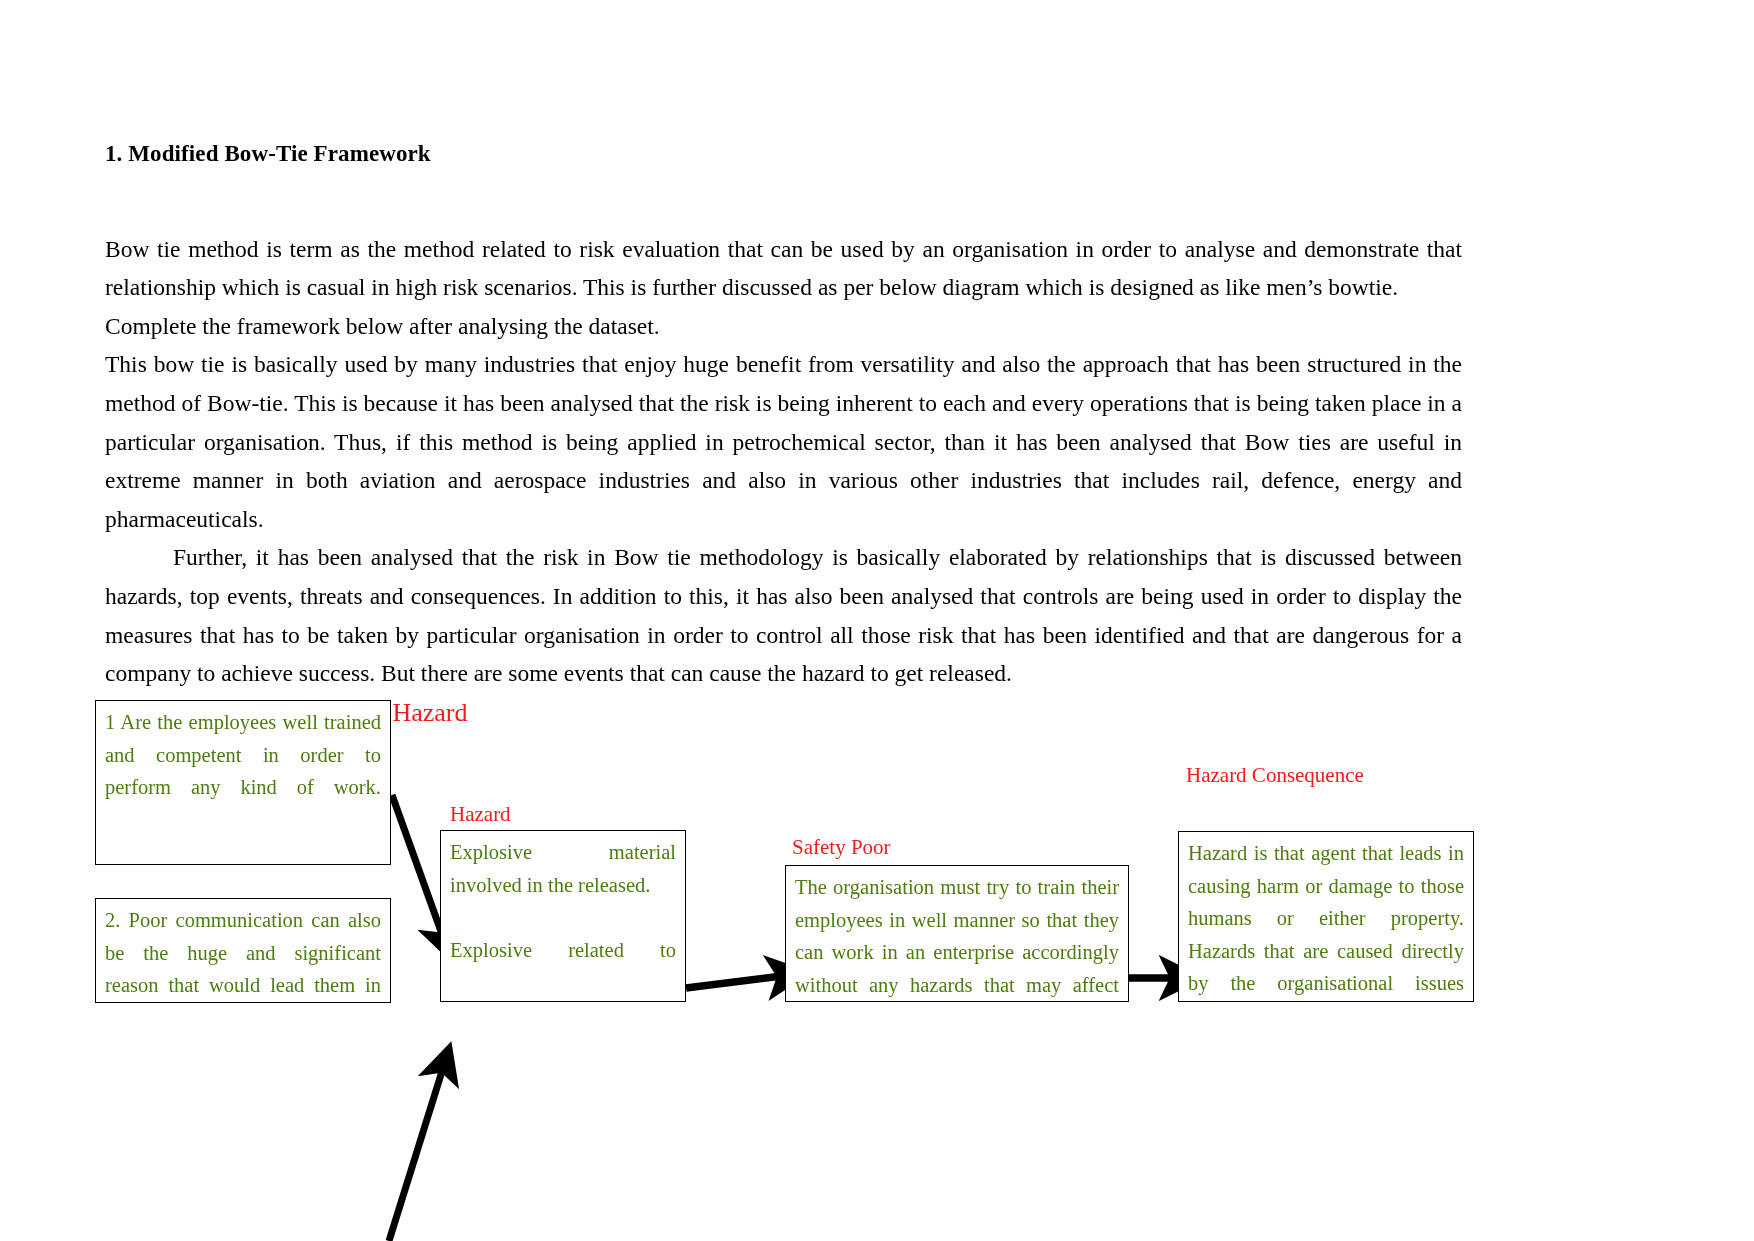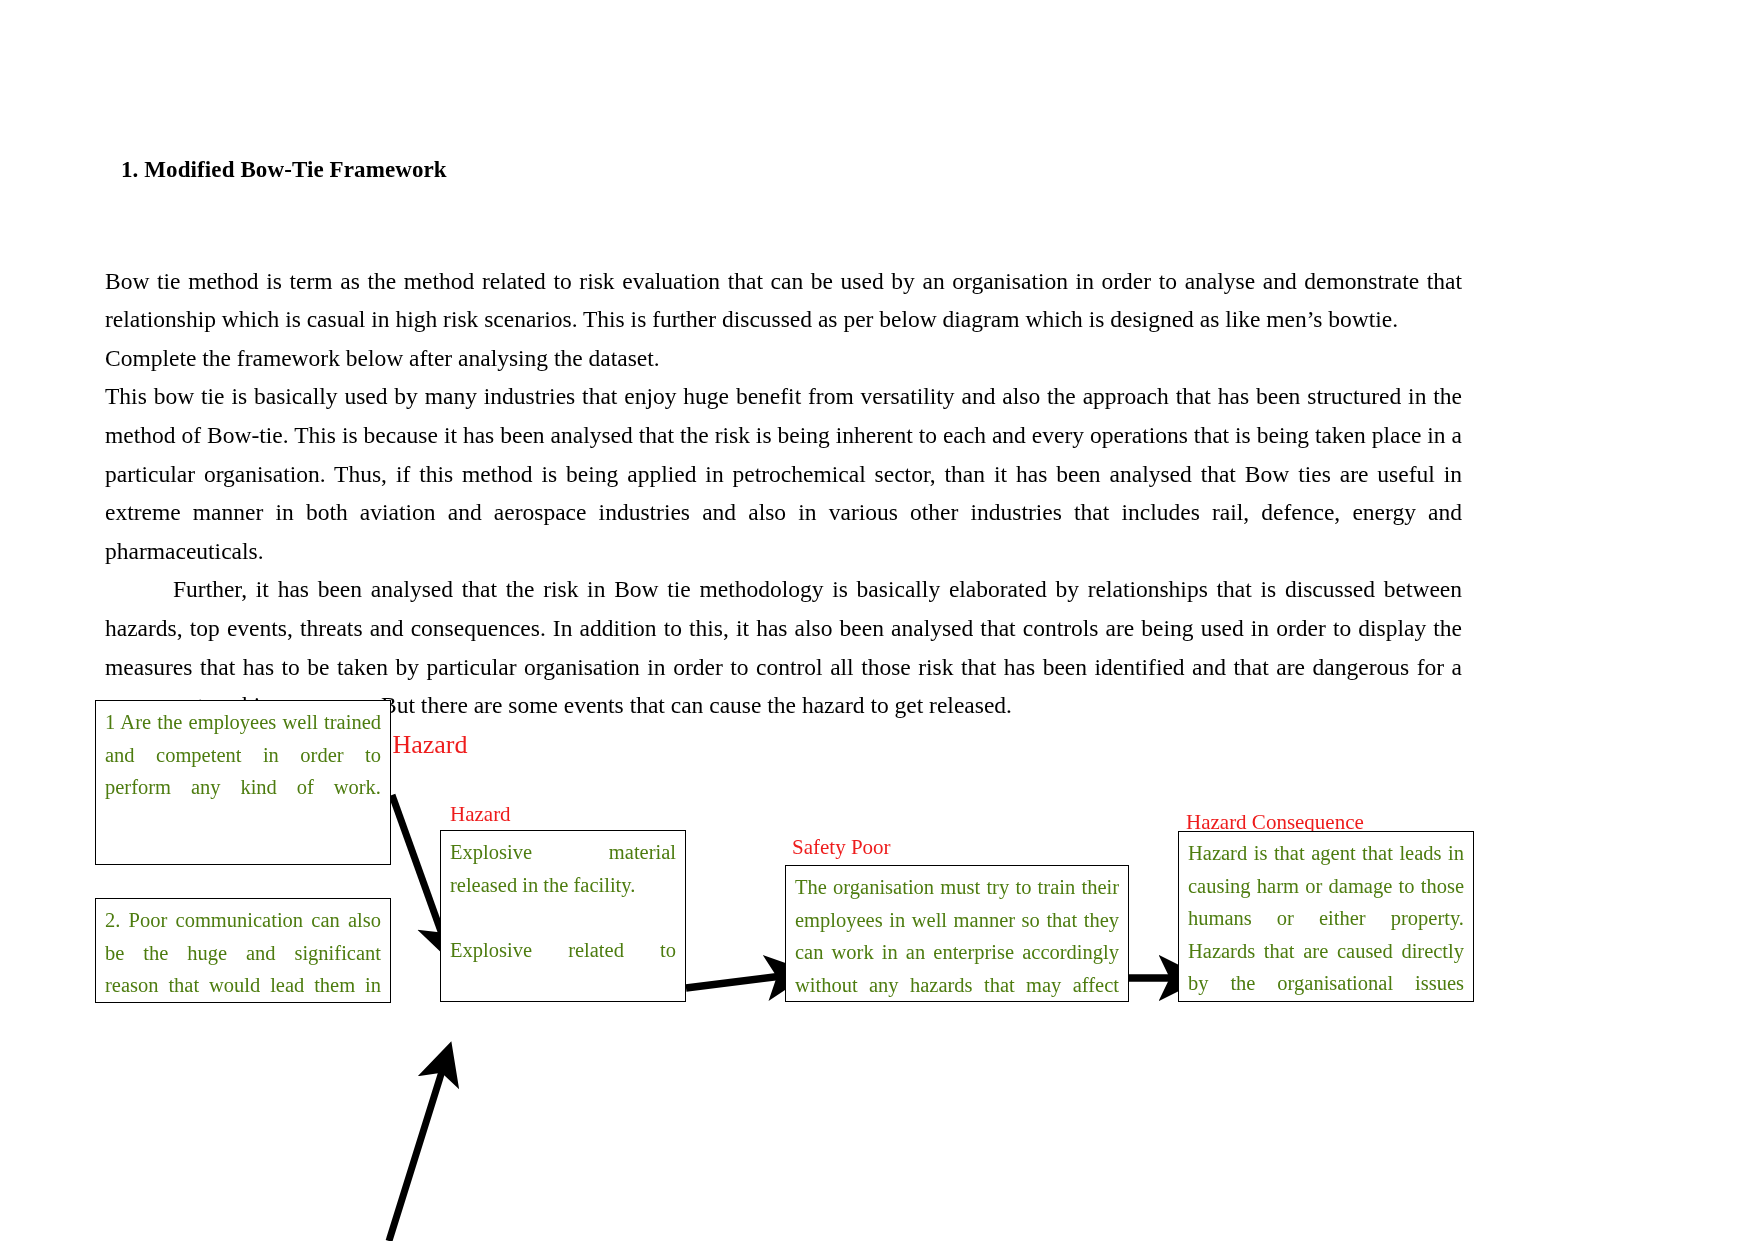--- a/index.html
+++ b/index.html
@@ -29,21 +29,21 @@
     position: absolute;
     left: 105px;
     top: 0;
     width: 1357px;
   }
 
   .heading-1 {
     font-size: 23px;
     font-weight: bold;
     letter-spacing: 0.1px;
-    margin: 16px;
+    margin: 0;
     padding-top: 140px;
     line-height: 1.2;
   }
 
   .spacer-after-heading {
     height: 62px;
   }
 
   p.para {
     margin: 0;
@@ -116,21 +116,21 @@
 
   
   #box-factor-1 { left: 95px;  top: 700px; width: 296px; height: 165px; }
   #box-factor-2 { left: 95px;  top: 898px; width: 296px; height: 105px; }
   #box-hazard   { left: 440px; top: 830px; width: 246px; height: 172px; }
   #box-safety   { left: 785px; top: 865px; width: 344px; height: 137px; }
   #box-conseq   { left: 1178px; top: 831px; width: 296px; height: 171px; }
 
   #label-hazard  { left: 450px;  top: 801px; }
   #label-safety  { left: 792px;  top: 834px; }
-  #label-conseq  { left: 1186px; top: 809px; }
+  #label-conseq  { left: 1186px; top: 762px; }
 
   svg.arrows {
     position: absolute;
     left: 0; top: 0;
     width: 1754px;
     height: 1241px;
     overflow: visible;
   }
 </style>
 </head>
@@ -183,21 +183,21 @@
     <div class="dbox" id="box-factor-2">
       <div class="inner">
         <p>2. Poor communication can also be the huge and significant reason that would lead them in lack of human</p>
       </div>
     </div>
 
     <div class="box-label" id="label-hazard">Hazard</div>
 
     <div class="dbox" id="box-hazard">
       <div class="inner">
-        <p class="freeflow">Explosive material released in the facility.</p>
+        <p class="freeflow">Explosive material involved in the released.</p>
         <p style="height:32.5px"></p>
         <p>Explosive related to</p>
       </div>
     </div>
 
     <div class="box-label" id="label-safety">Safety Poor</div>
 
     <div class="dbox" id="box-safety">
       <div class="inner">
         <p>The organisation must try to train their employees in well manner so that they can work in an enterprise accordingly without any hazards that may affect them and also</p>

